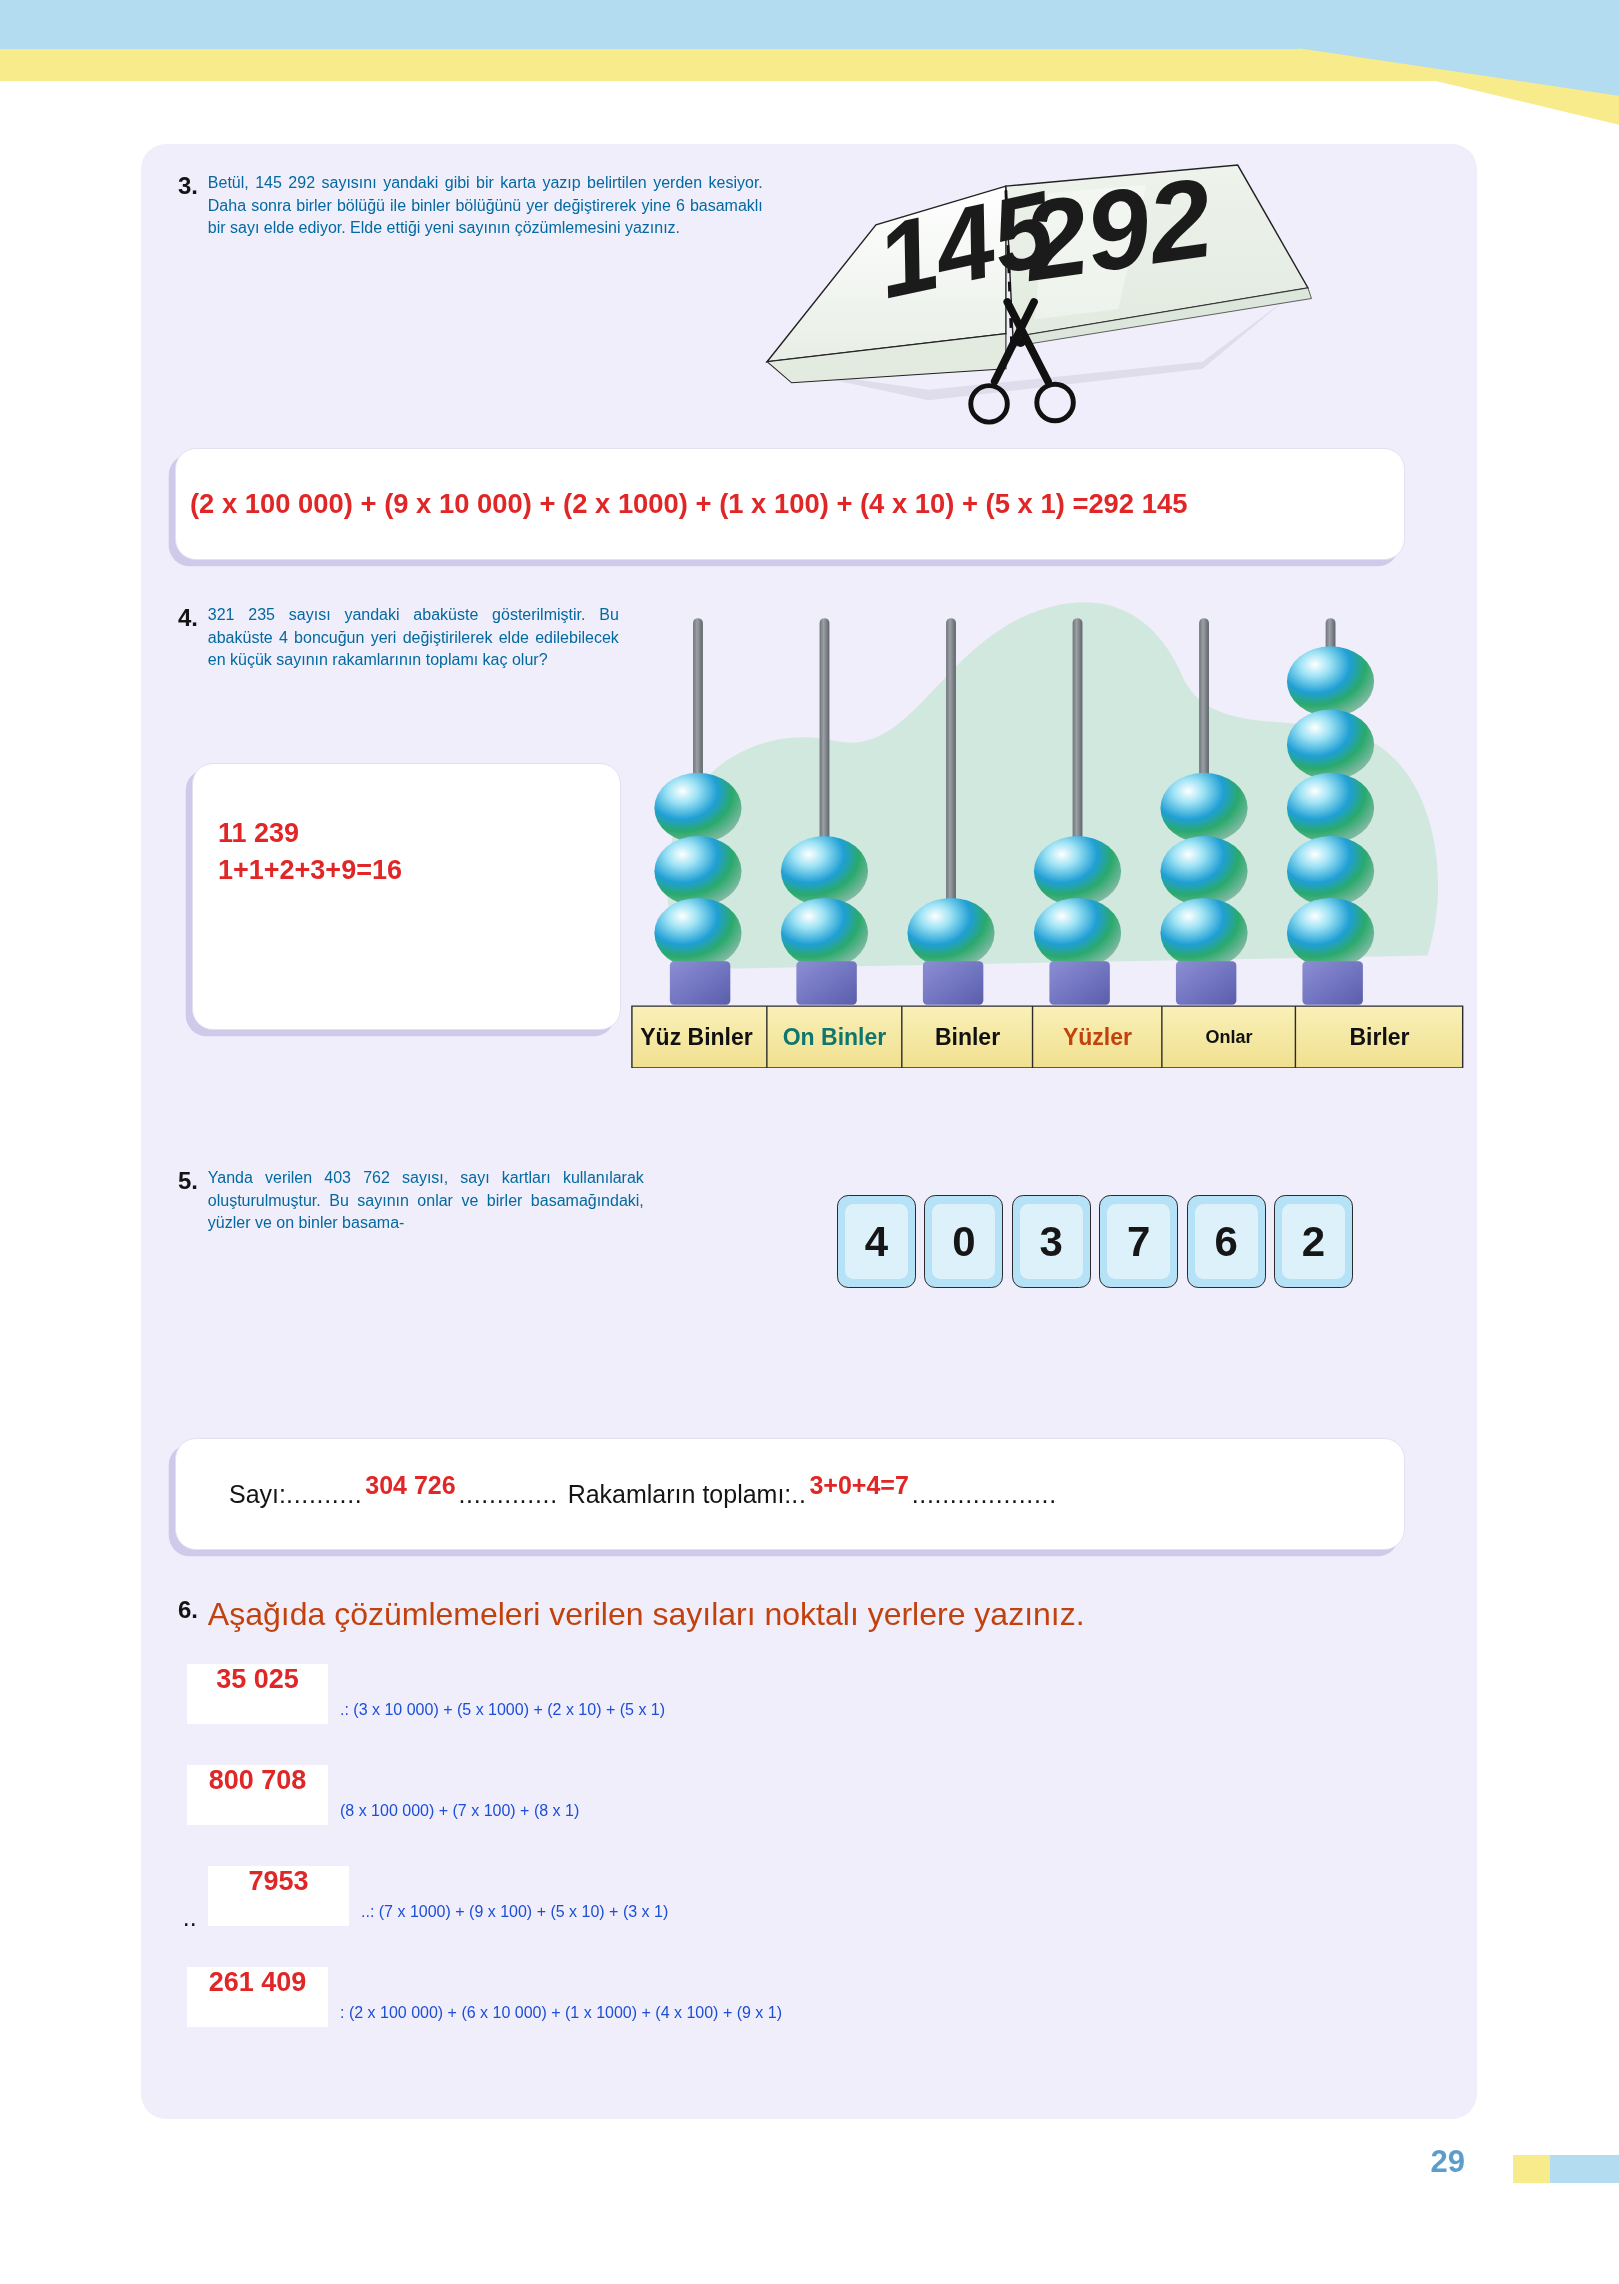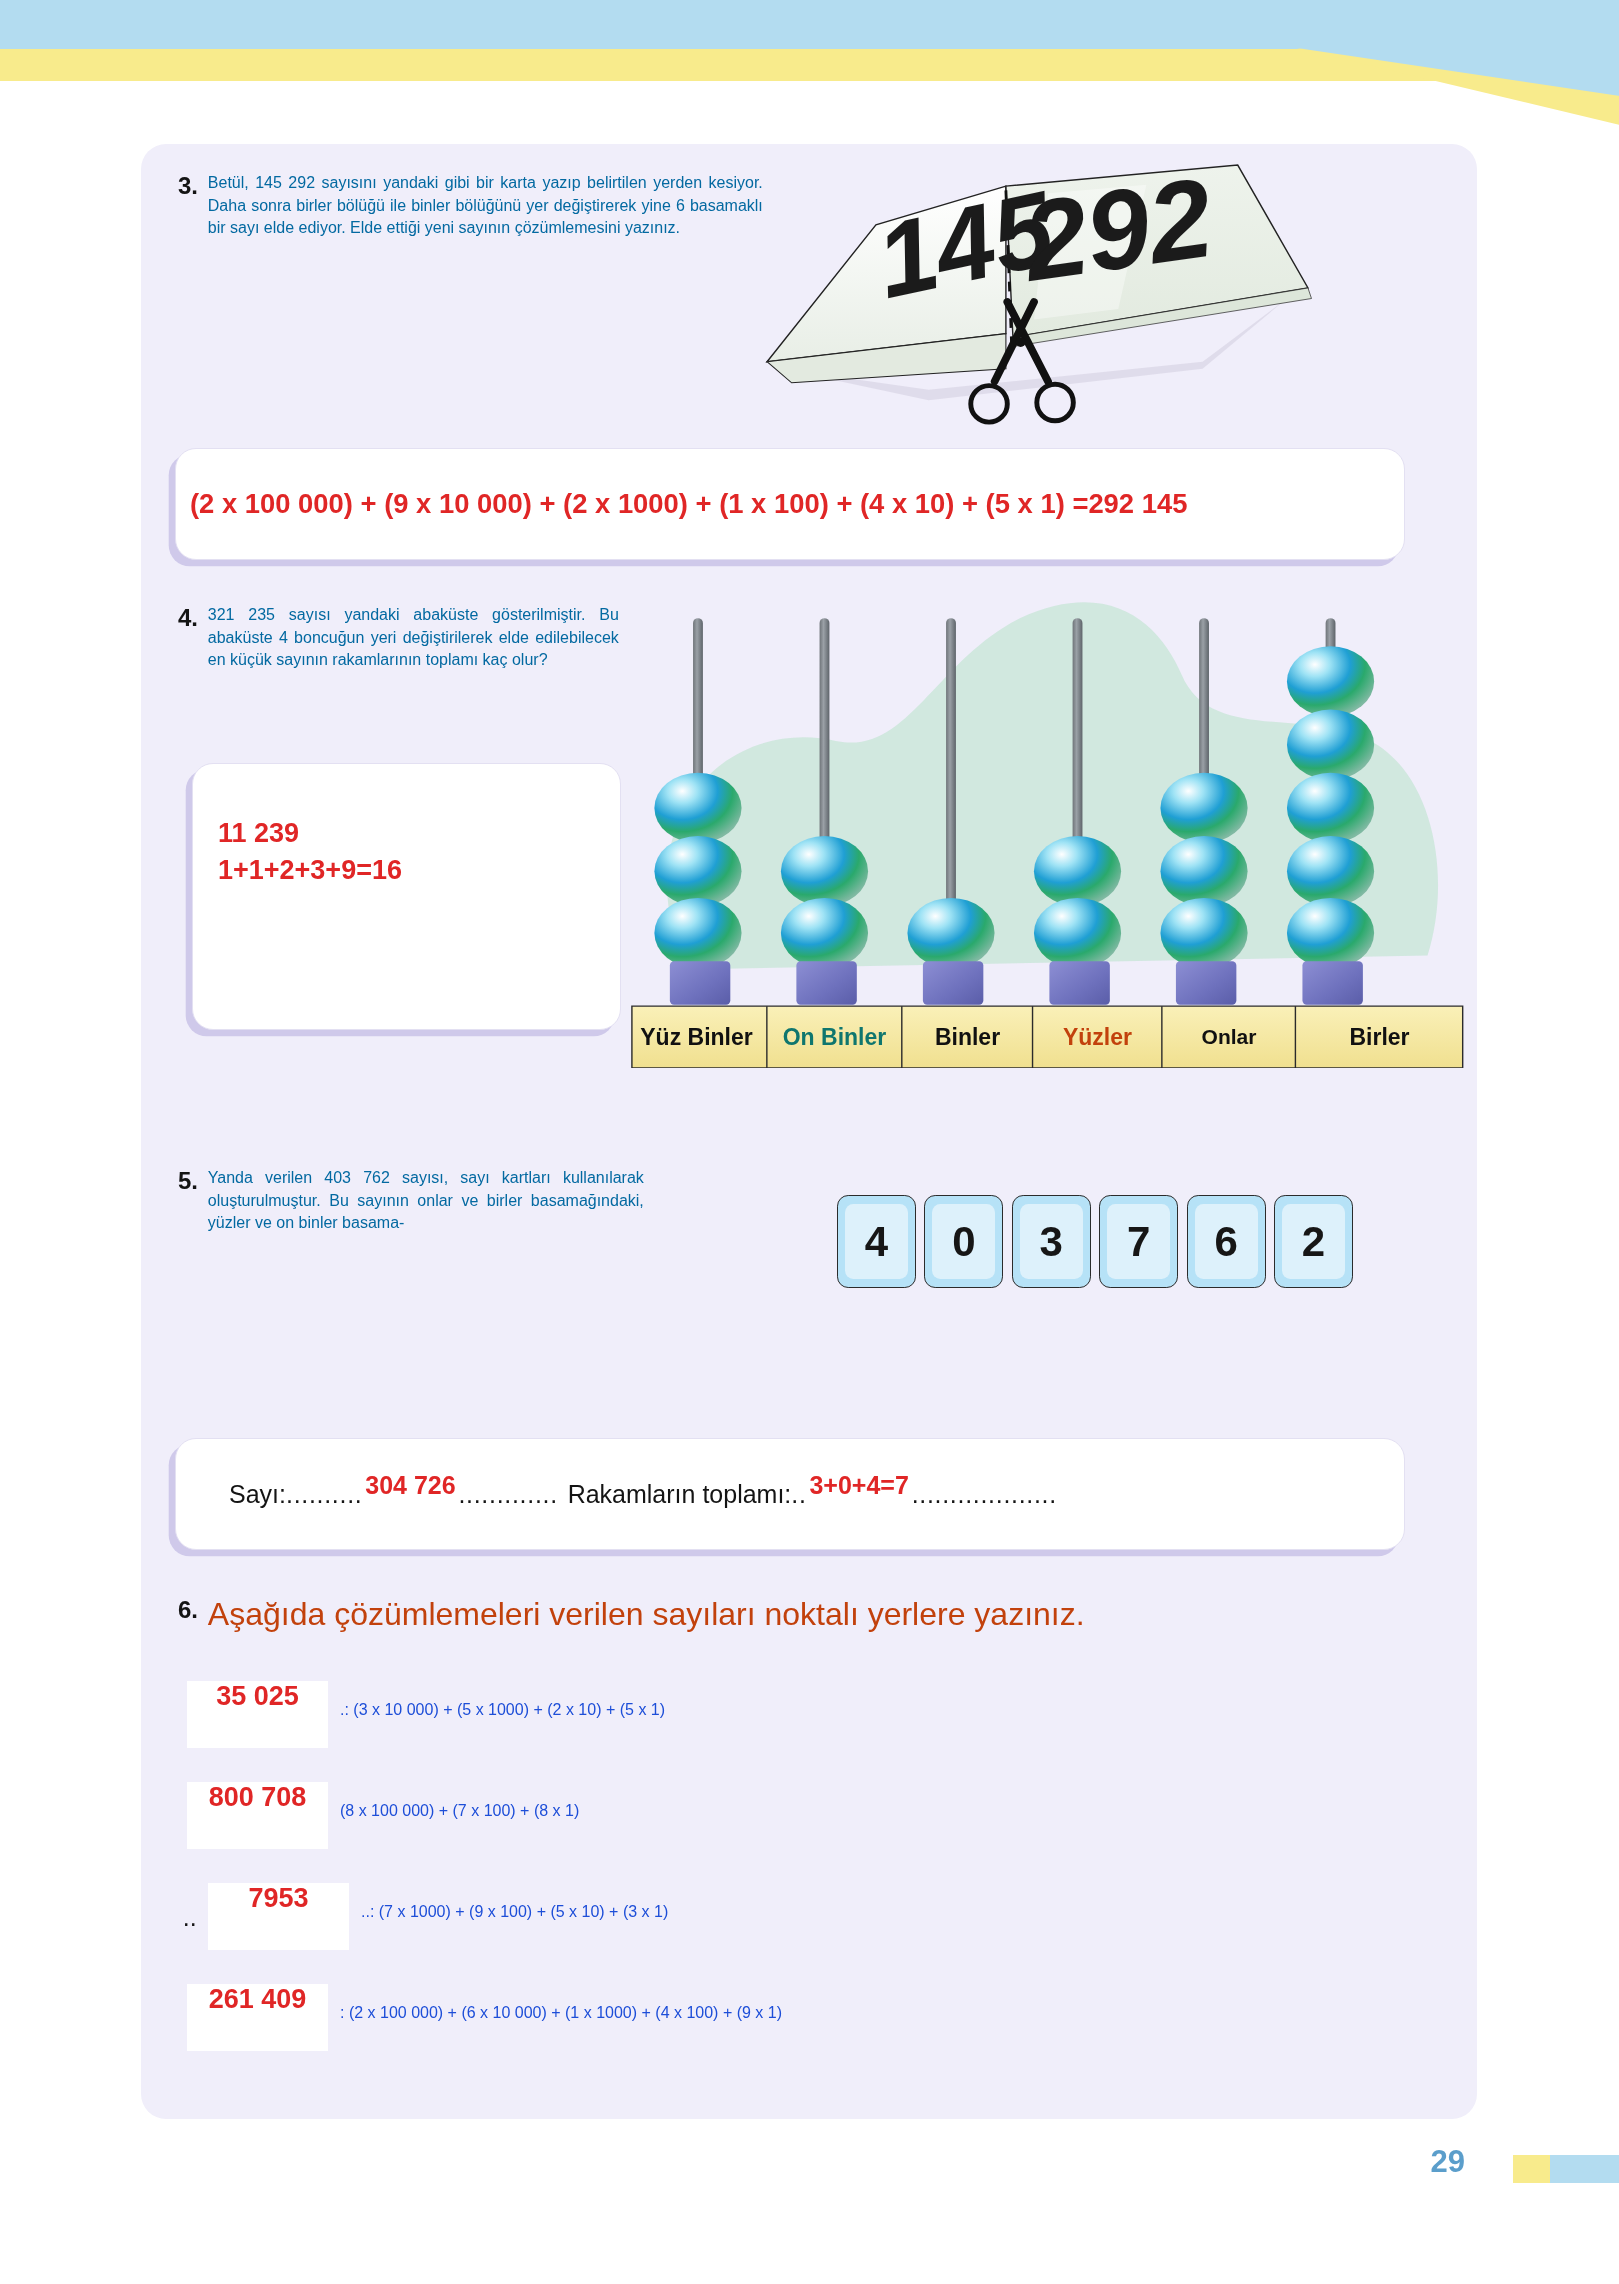--- a/index.html
+++ b/index.html
@@ -211,22 +211,22 @@
     position: absolute;
     left: 39px; top: 1518px;
     width: 1223px;
   }
   .q6-item {
     position: relative;
     height: 101px;
   }
   .q6-blank {
     position: absolute;
-    left: 7px; top: 19px;
-    width: 141px; height: 67px;
+    left: 7px; top: 2px;
+    width: 141px; height: 60px;
     background: #ffffff;
   }
   .q6-blank span {
     position: absolute;
     left: 0; top: 0;
     width: 141px;
     text-align: center;
     color: #e02626;
     font-weight: bold;
     font-size: 27px;
@@ -435,21 +435,21 @@
                   display:flex; font-size:0;">
         <div style="width:141px; display:flex; align-items:center; justify-content:center;
                     font-size:23px; font-weight:bold; color:#111; line-height:1.05; text-align:center;">Yüz Binler</div>
         <div style="width:135px; display:flex; align-items:center; justify-content:center;
                     font-size:23px; font-weight:bold; color:#0f766e; line-height:1.05; text-align:center;">On Binler</div>
         <div style="width:131px; display:flex; align-items:center; justify-content:center;
                     font-size:23px; font-weight:bold; color:#111;">Binler</div>
         <div style="width:129px; display:flex; align-items:center; justify-content:center;
                     font-size:23px; font-weight:bold; color:#c2410c;">Yüzler</div>
         <div style="width:134px; display:flex; align-items:center; justify-content:center;
-                    font-size:21px; font-weight:bold; color:#111;">Onlar</div>
+                    font-size:18px; font-weight:bold; color:#111;">Onlar</div>
         <div style="width:167px; display:flex; align-items:center; justify-content:center;
                     font-size:23px; font-weight:bold; color:#111;">Birler</div>
       </div>
     </div>
 
     <div class="ans-box" id="q4-answer">
       <div class="red-hand">11 239</div>
       <div class="red-hand">1+1+2+3+9=16</div>
     </div>
 

